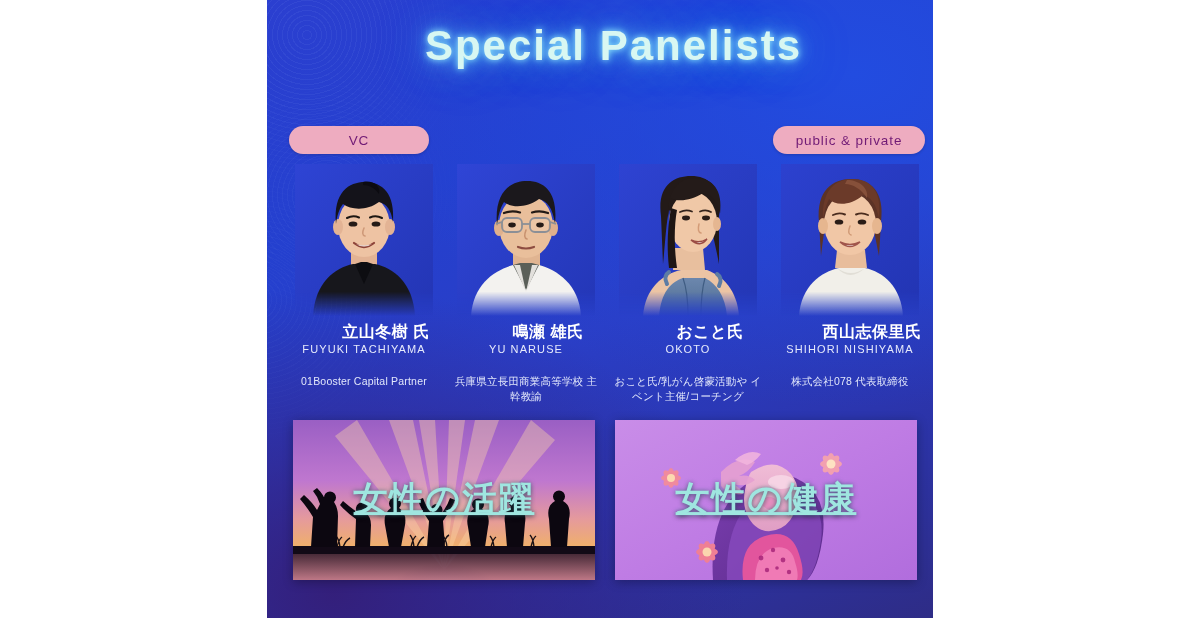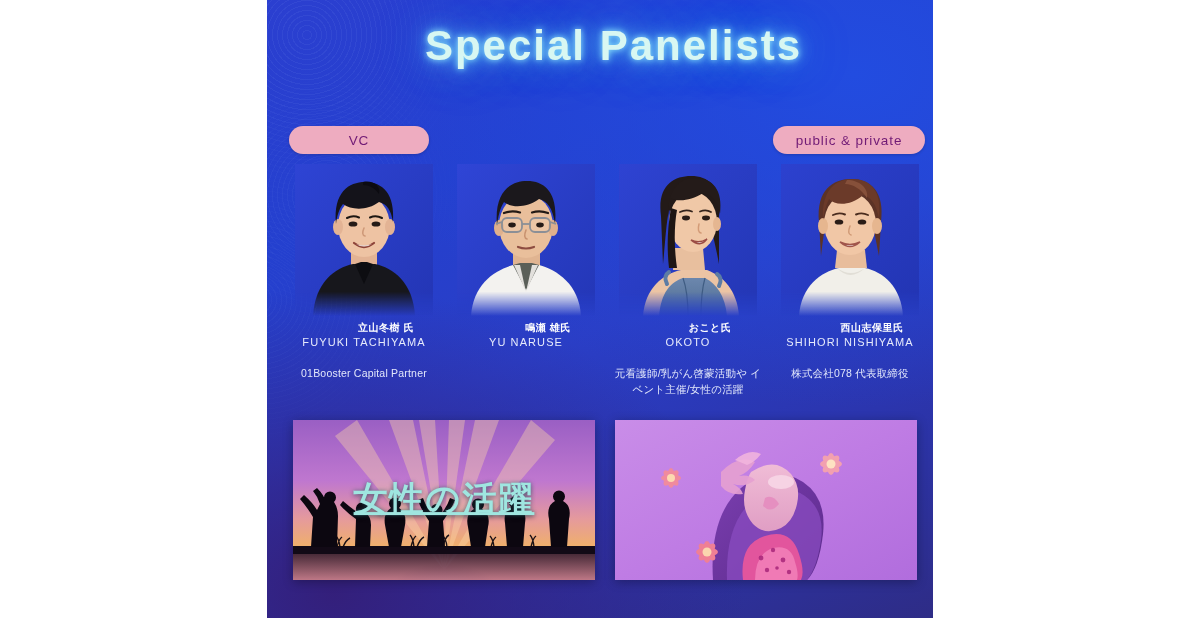--- a/index.html
+++ b/index.html
@@ -119,21 +119,21 @@
     width: 138px;
     height: 152px;
     overflow: hidden;
     -webkit-mask-image: linear-gradient(to bottom, #000 0%, #000 84%, rgba(0,0,0,0) 100%);
             mask-image: linear-gradient(to bottom, #000 0%, #000 84%, rgba(0,0,0,0) 100%);
   }
   .photo svg { display: block; width: 100%; height: 100%; }
 
   .p-name {
     margin-top: 6px;
-    font-size: 10px;
+    font-size: 16px;
     font-weight: 700;
     color: #ffffff;
     letter-spacing: .5px;
     text-align: center;
     line-height: 1.25;
     margin-left: 44px;
   }
   .p-romaji {
     font-size: 11px;
     color: #e6eafc;
@@ -274,20 +274,21 @@
             <ellipse cx="55" cy="61" rx="3.8" ry="2.4" fill="#241a16"></ellipse>
             <ellipse cx="83" cy="61" rx="3.8" ry="2.4" fill="#241a16"></ellipse>
             <path d="M47 49 q8 -3 16 -0.5" stroke="#221a15" stroke-width="2.2" fill="none" stroke-linecap="round"></path>
             <path d="M75 48.5 q8 -2.5 16 0.5" stroke="#221a15" stroke-width="2.2" fill="none" stroke-linecap="round"></path>
             <path d="M69 66 q-3 8 1 9" stroke="#c8926f" stroke-width="1.6" fill="none" stroke-linecap="round"></path>
             <path d="M61 83 q8 3 16 0" stroke="#8d4c40" stroke-width="2.2" fill="none" stroke-linecap="round"></path>
           </svg>
         </div>
         <div class="p-name">鳴瀬 雄氏</div>
         <div class="p-romaji">YU NARUSE</div>
+        <div class="p-role">兵庫県立長田商業高等学校 主幹教諭</div>
       </div>
 
       <div class="panelist">
         <div class="photo">
           <svg viewBox="0 0 138 152" preserveAspectRatio="xMidYMax meet">
             <defs>
               <linearGradient id="bg3" x1="0" y1="0" x2="1" y2="1">
                 <stop offset="0" stop-color="#2e43d2"></stop>
                   <stop offset="1" stop-color="#2336b4"></stop>
               </linearGradient>
@@ -321,21 +322,21 @@
             <ellipse cx="87" cy="54" rx="4" ry="2.4" fill="#2a1d18"></ellipse>
             <path d="M61 48 q6 -3 12 -0.5" stroke="#33231c" stroke-width="1.8" fill="none" stroke-linecap="round"></path>
             <path d="M81 47.5 q6 -2.5 11 0.5" stroke="#33231c" stroke-width="1.8" fill="none" stroke-linecap="round"></path>
             <path d="M80 60 q-2 8 2 9" stroke="#d39b77" stroke-width="1.5" fill="none" stroke-linecap="round"></path>
 
             <path d="M72 76 q9 8 16 -1 q-8 5 -16 1 Z" fill="#fbfbfb" stroke="#9b4c44" stroke-width="1.4"></path>
           </svg>
         </div>
         <div class="p-name">おこと氏</div>
         <div class="p-romaji">OKOTO</div>
-        <div class="p-role">元看護師/乳がん啓蒙活動や イベント主催/女性の活躍</div>
+        <div class="p-role">おこと氏/乳がん啓蒙活動や イベント主催/コーチング</div>
       </div>
 
       <div class="panelist">
         <div class="photo">
           <svg viewBox="0 0 138 152" preserveAspectRatio="xMidYMax meet">
             <defs>
               <linearGradient id="bg4" x1="0" y1="0" x2="1" y2="1">
                 <stop offset="0" stop-color="#2c41cf"></stop>
                   <stop offset="1" stop-color="#2234b2"></stop>
               </linearGradient>
@@ -499,18 +500,19 @@
               <g fill="#ef7f95">
                 <ellipse rx="4.5" ry="11"></ellipse>
                   <ellipse rx="4.5" ry="11" transform="rotate(45)"></ellipse>
                 <ellipse rx="4.5" ry="11" transform="rotate(90)"></ellipse>
                   <ellipse rx="4.5" ry="11" transform="rotate(135)"></ellipse>
               </g>
               <circle r="4.5" fill="#fbd5ae"></circle>
             </g>
           </g>
         </svg>
+        <div class="banner-caption">女性の健康</div>
       </div>
 
     </div>
 
   </div>
 </div>
 
 </body></html>

